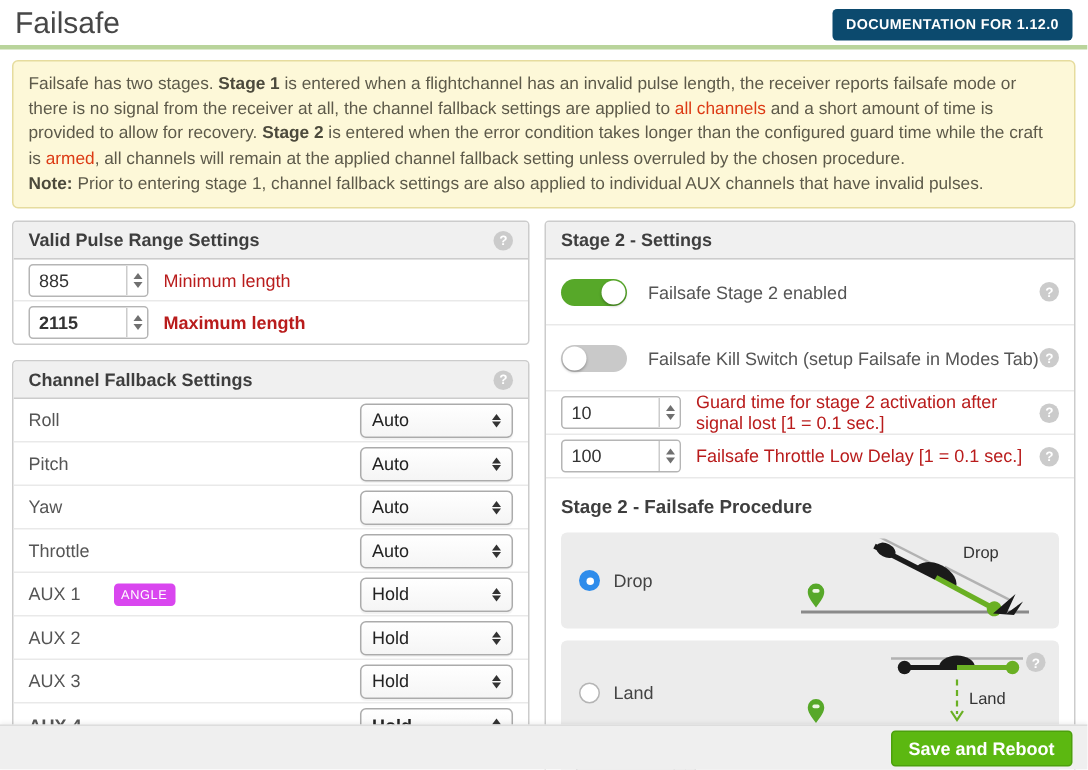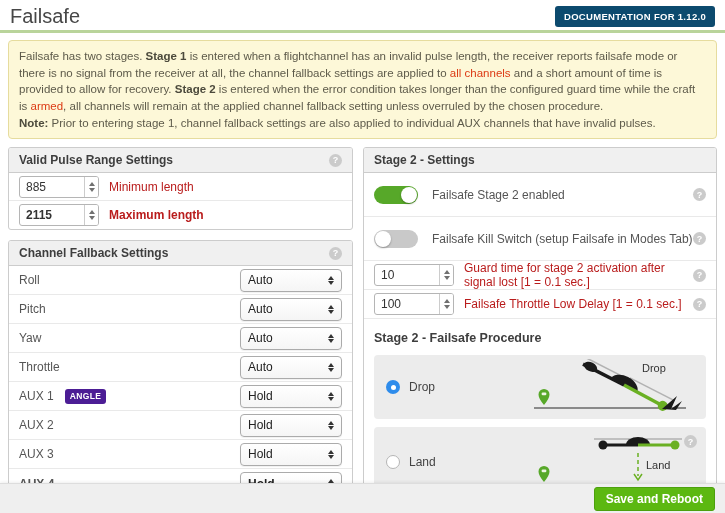--- a/index.html
+++ b/index.html
@@ -59,22 +59,22 @@
   
   .select { width: 102px; height: 23px; border: 1px solid #ababab; border-radius: 4px;
             background: linear-gradient(#fff, #f5f5f5); box-shadow: 0 1px 1px rgba(0,0,0,.06);
             display: flex; align-items: center; padding: 0 7px; font-size: 12px; color: #222; cursor: pointer; flex: none; }
   .select .sel-label { flex: 1; }
   .sel-arrows { display: flex; flex-direction: column; gap: 1px; align-items: center; }
   .sel-arrows .tri-u { border-bottom-color: #333; }
   .sel-arrows .tri-d { border-top-color: #333; }
 
   .ch-label { font-size: 12px; color: #555; flex: 1; display: flex; align-items: center; }
-  .badge { background: #4c1d95; color: #fff; font-size: 8.5px; font-weight: bold; letter-spacing: .4px;
-           padding: 2.5px 5px; border-radius: 3px; margin-left: 11px; }
+  .badge { background: #d946ef; color: #fff; font-size: 8.5px; font-weight: normal; letter-spacing: .4px;
+           padding: 2.5px 5px; border-radius: 3px; margin-left: 22px; }
 
   .pulse-row { height: 28px; }
   .fallback-row { height: 29px; justify-content: flex-end; }
 
   
   .s2-row { height: 44px; }
   .s2-num-row { height: 29px; }
   .toggle { width: 44px; height: 18px; border-radius: 10px; position: relative; flex: none; cursor: pointer; }
   .toggle.on { background: #57a829; }
   .toggle.off { background: #c9c9c9; }

